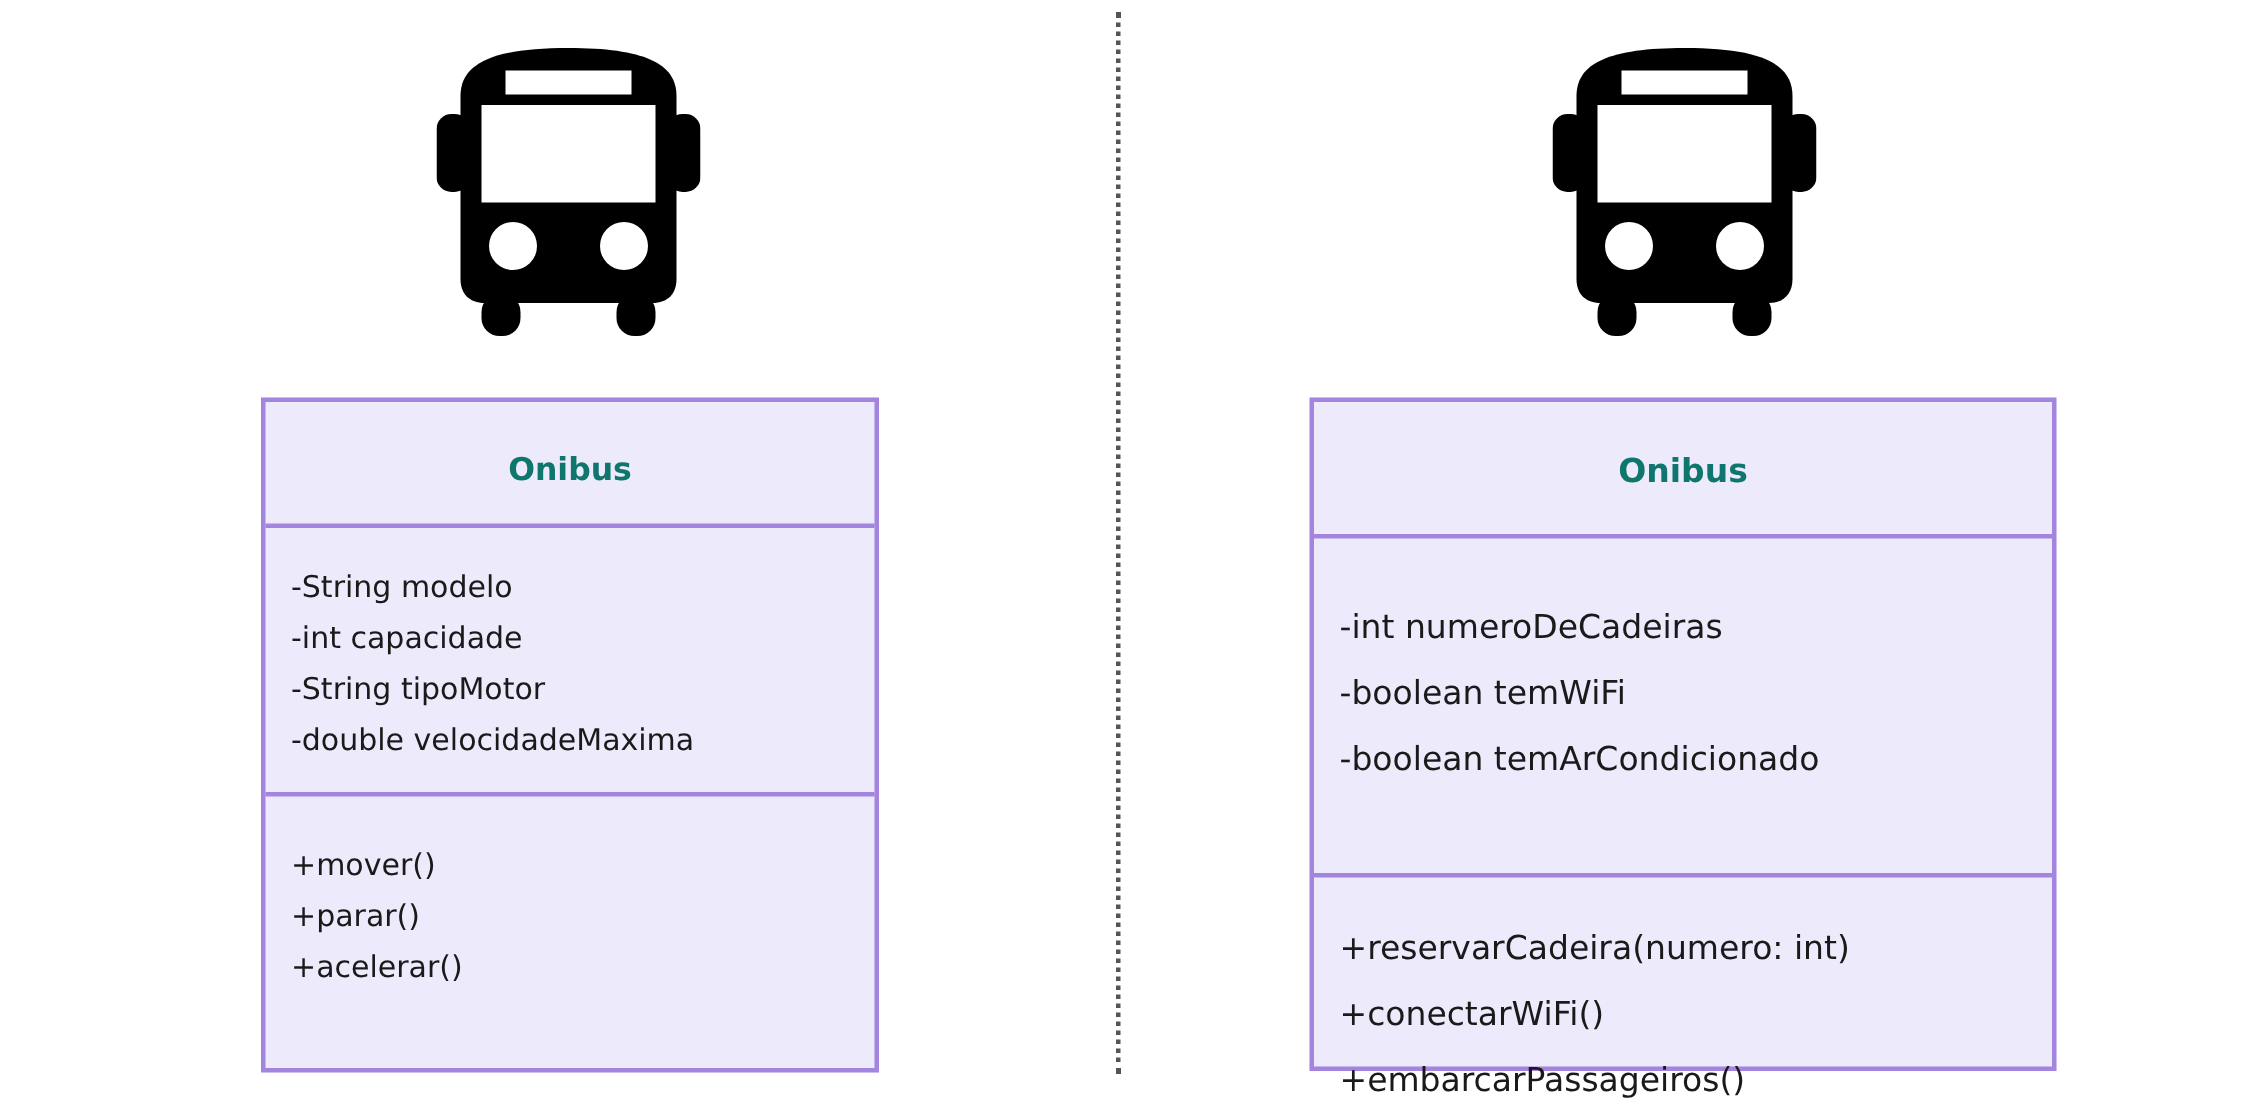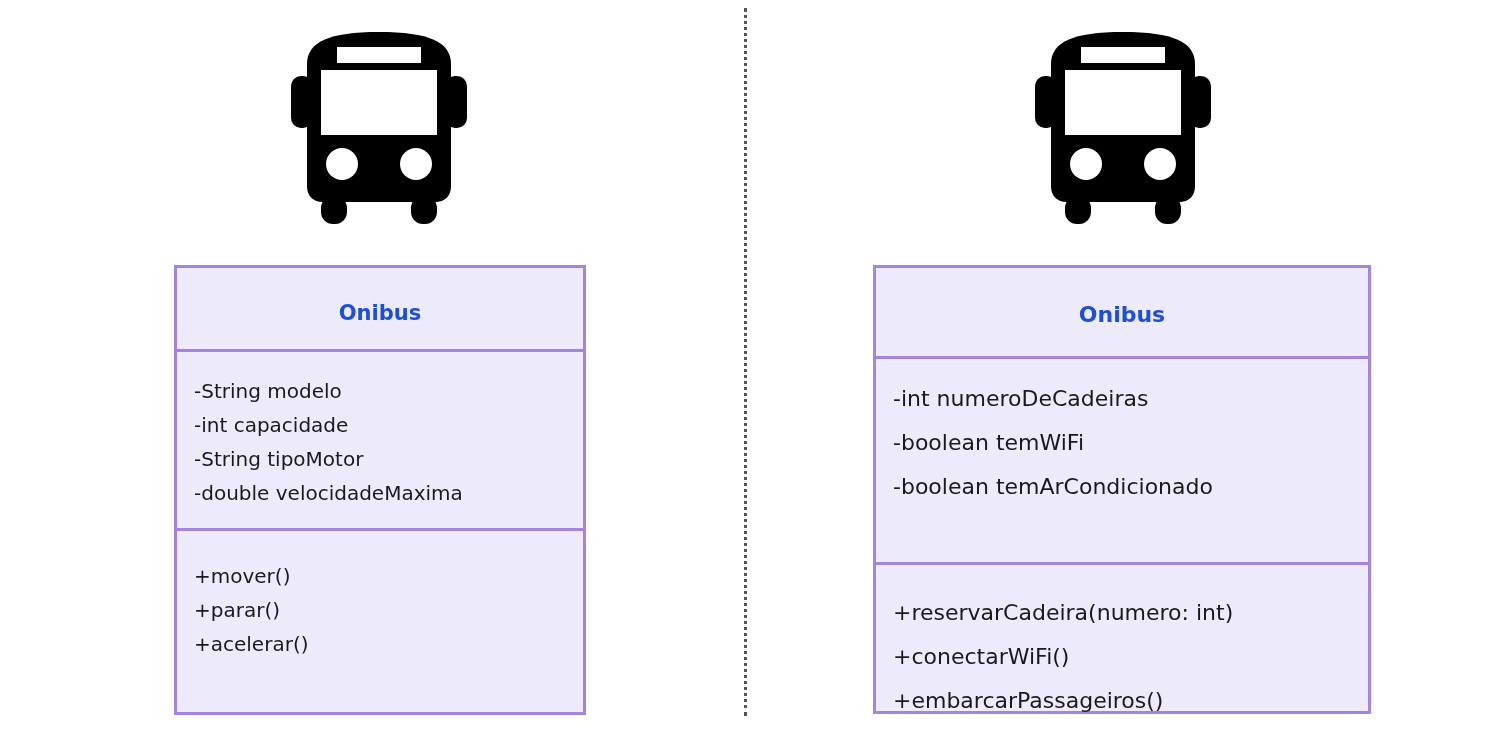--- a/index.html
+++ b/index.html
@@ -65,21 +65,21 @@
   .uml-section {
     box-sizing: border-box;
   }
   .uml-section + .uml-section {
     border-top: 3px solid #a385e0;
   }
 
   .uml-title {
     text-align: center;
     font-weight: bold;
-    color: #1d4ed8;
+    color: #0f766e;
   }
 
   
   .uml-left .uml-title {
     font-size: 21px;
     line-height: 21px;
     padding: 35px 0 25px 0;
   }
   .uml-left .uml-attributes {
     padding: 22px 12px 18px 17px;
@@ -93,21 +93,21 @@
     white-space: nowrap;
   }
 
   
   .uml-right .uml-title {
     font-size: 22px;
     line-height: 22px;
     padding: 36px 0 30px 0;
   }
   .uml-right .uml-attributes {
-    padding: 18px 0 22px 17px;
+    padding: 38px 0 22px 17px;
   }
   .uml-right .uml-methods {
     padding: 26px 0 24px 17px;
     margin-top: 31px;
   }
   .uml-right .uml-row {
     font-size: 22px;
     line-height: 44px;
     white-space: nowrap;
   }

